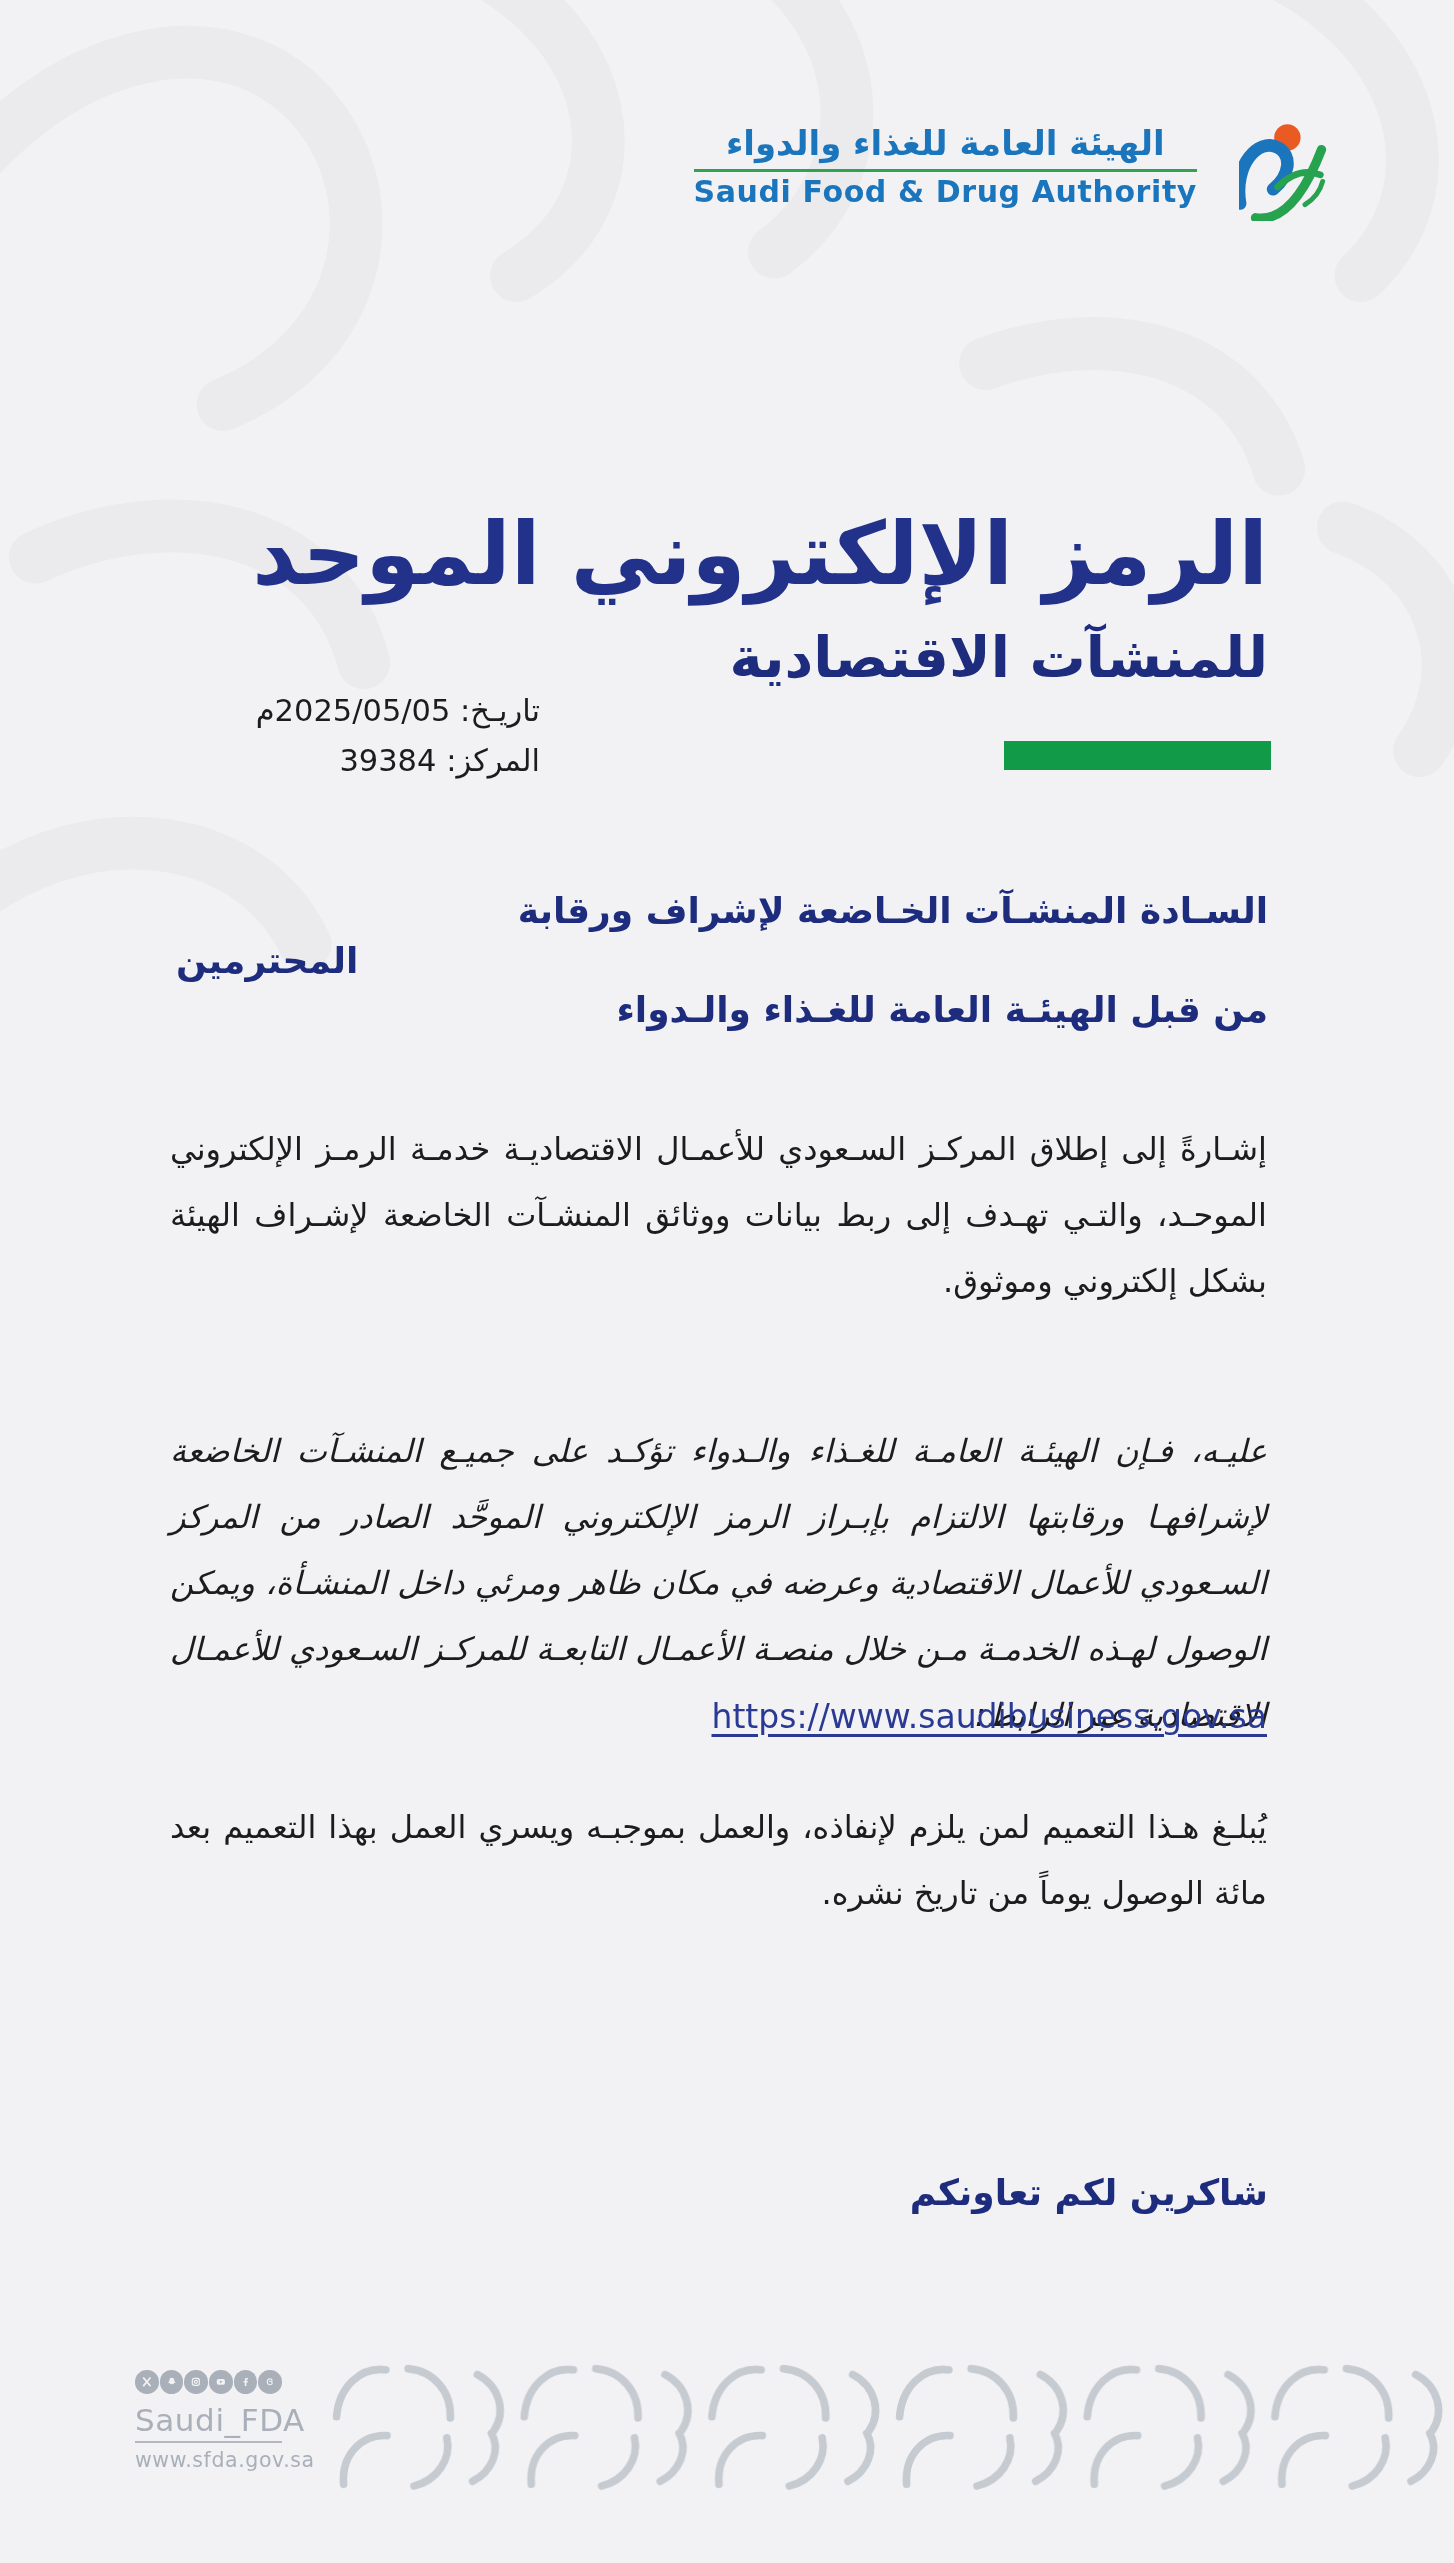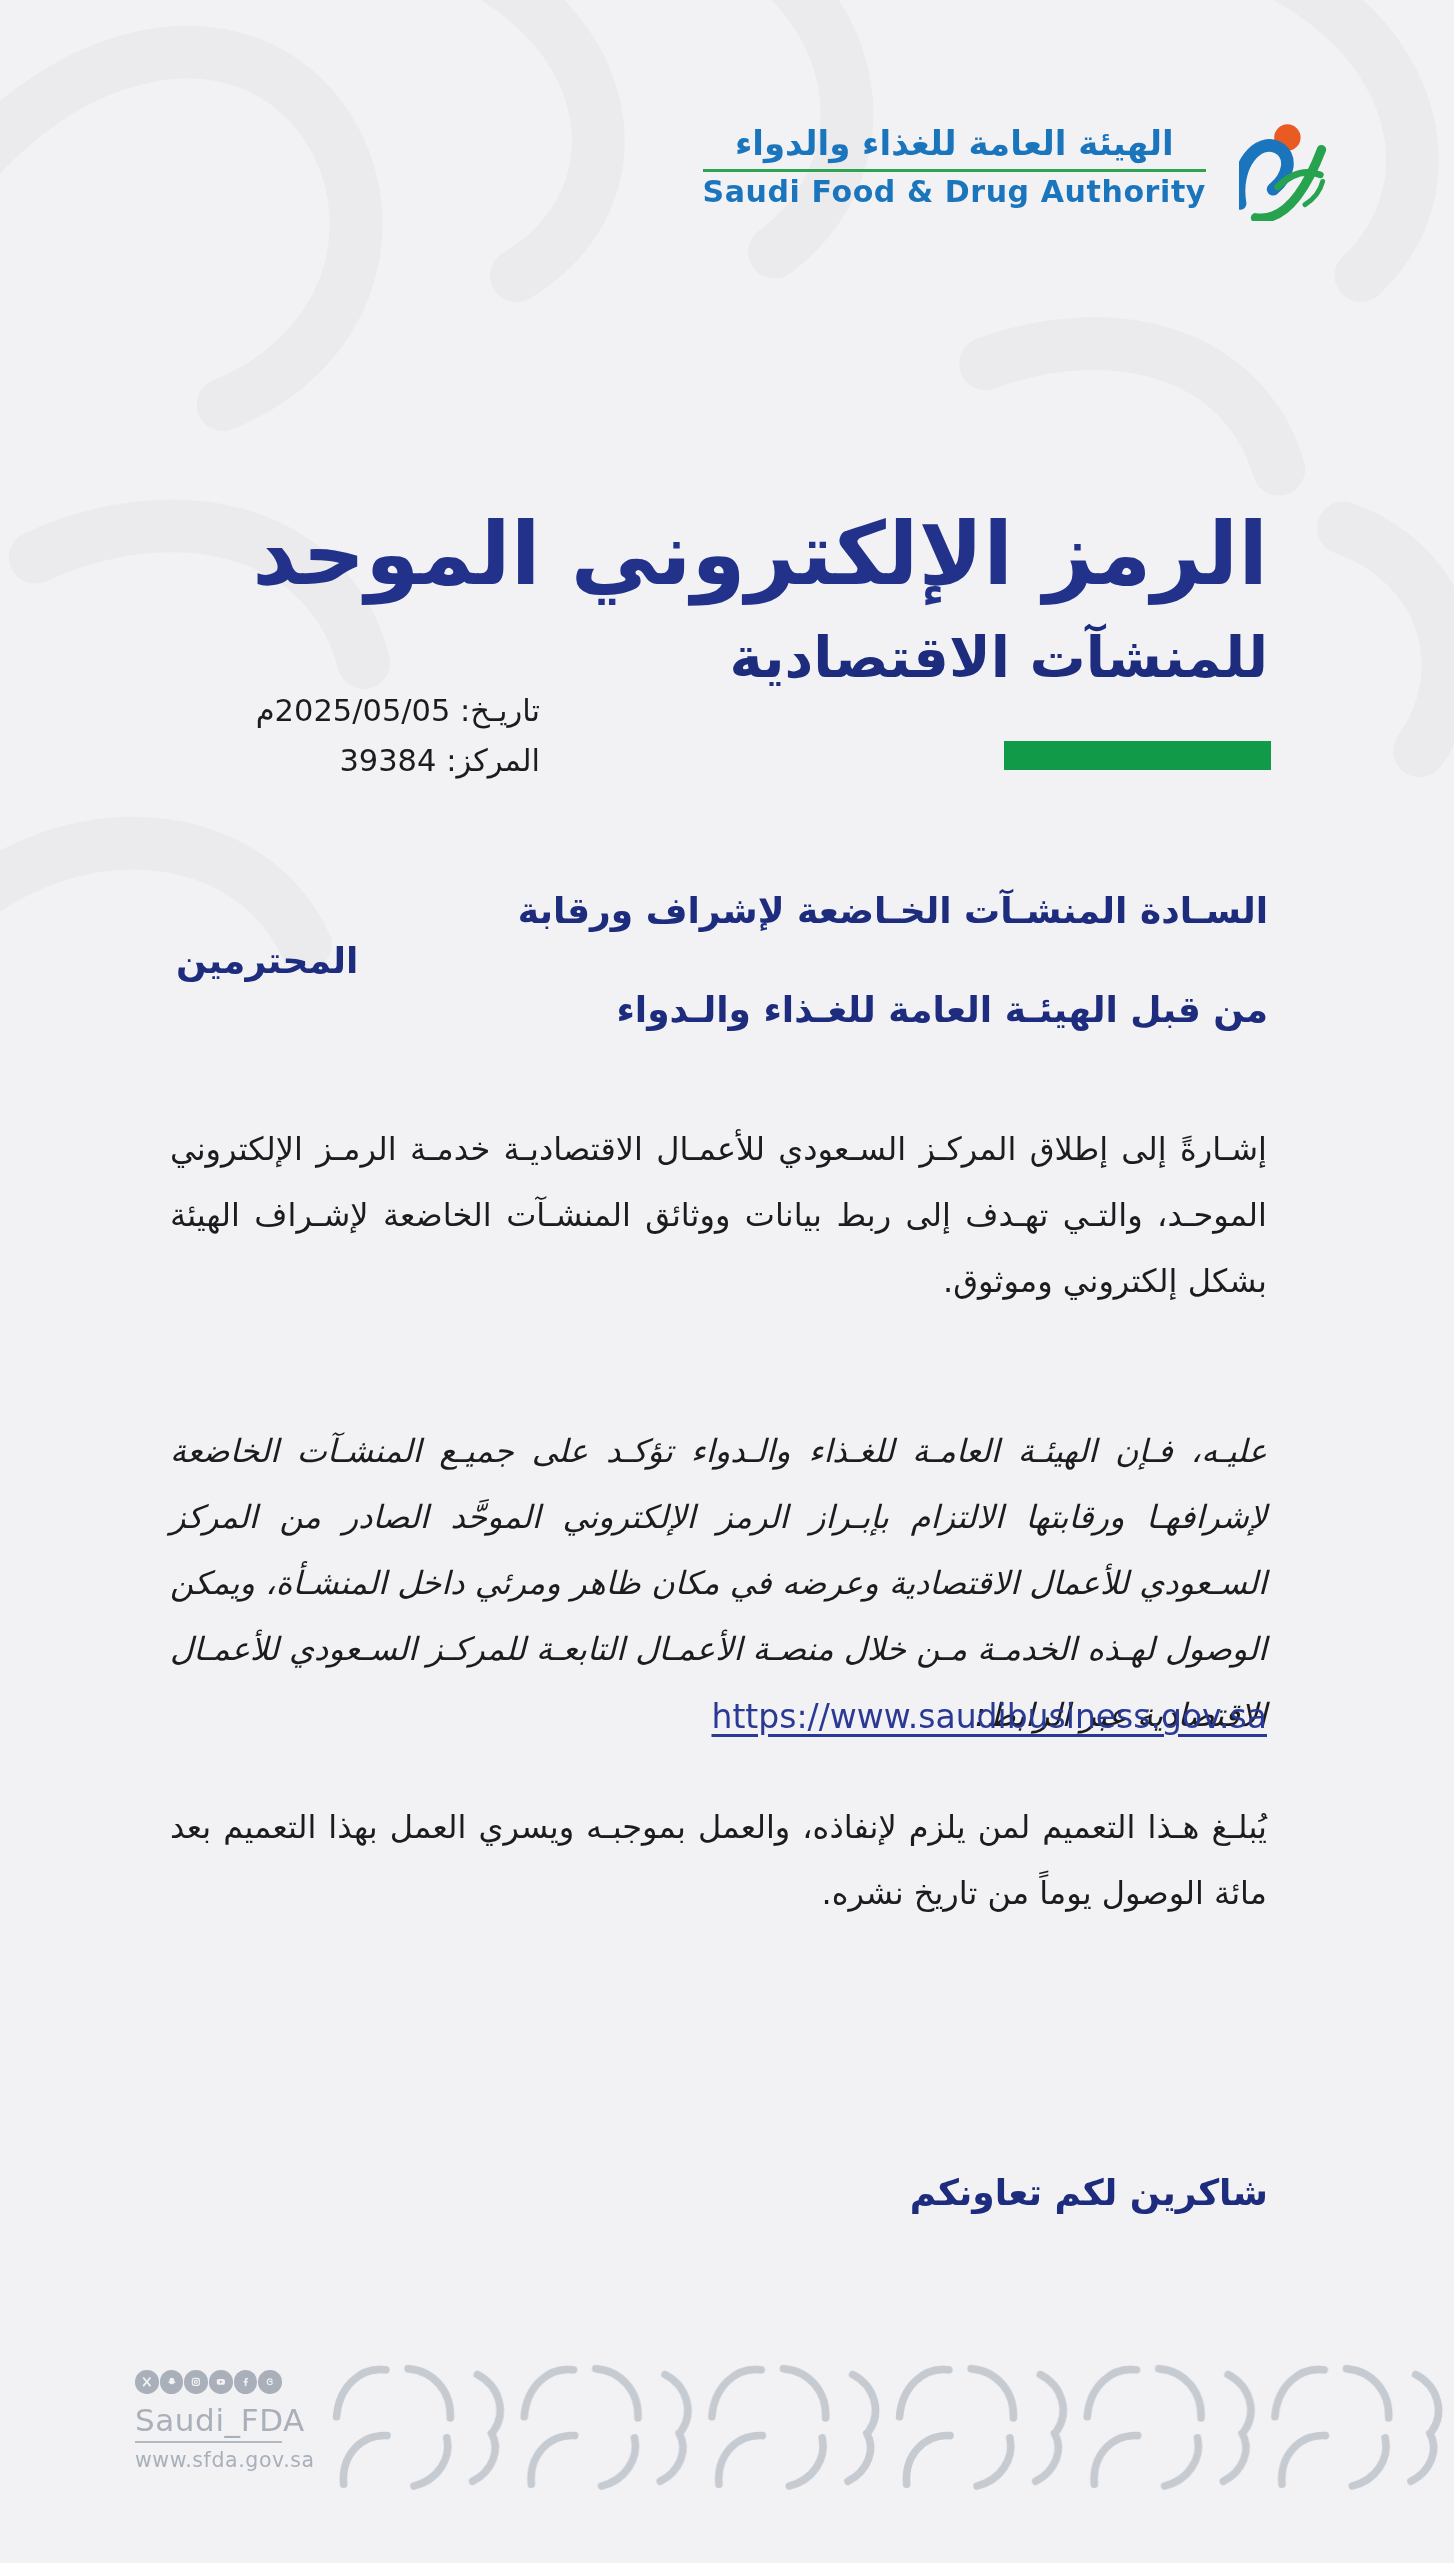--- a/index.html
+++ b/index.html
@@ -7,21 +7,21 @@
     width:1455px;height:2563px;
     background:#f2f2f4;
     font-family:"DejaVu Sans", sans-serif;
     overflow:hidden;
   }
   .page{position:relative;width:1455px;height:2563px;}
   svg.watermark{position:absolute;left:0;top:0;z-index:0;}
   .abs{position:absolute;z-index:2;}
 
   
-  .logo-block{top:120px;right:128px;display:flex;gap:33px;align-items:flex-start;}
+  .logo-block{top:120px;right:128px;display:flex;gap:42px;align-items:flex-start;}
   .logo-text{display:flex;flex-direction:column;align-items:center;}
   .logo-ar{font-size:34px;font-weight:700;color:#1b75bc;line-height:47px;direction:rtl;white-space:nowrap;}
   .logo-rule{width:100%;height:2.3px;background:#2fa352;margin:2.3px 0 4.7px;}
   .logo-en{font-size:30px;font-weight:700;color:#1b75bc;letter-spacing:0.6px;line-height:32px;white-space:nowrap;}
 
   
   .kicker{top:414px;right:187px;font-size:61px;font-weight:700;color:#1e2c7e;direction:rtl;line-height:82px;}
   .main-title{top:496px;right:187px;font-size:87px;font-weight:700;color:#22328a;direction:rtl;line-height:117px;white-space:nowrap;}
   .sub-title{top:617px;right:187px;font-size:56px;font-weight:700;color:#1e2c7e;direction:rtl;line-height:82px;text-align:center;}
   .green-bar{top:741px;left:1004px;width:267px;height:29px;background:#119b49;}

